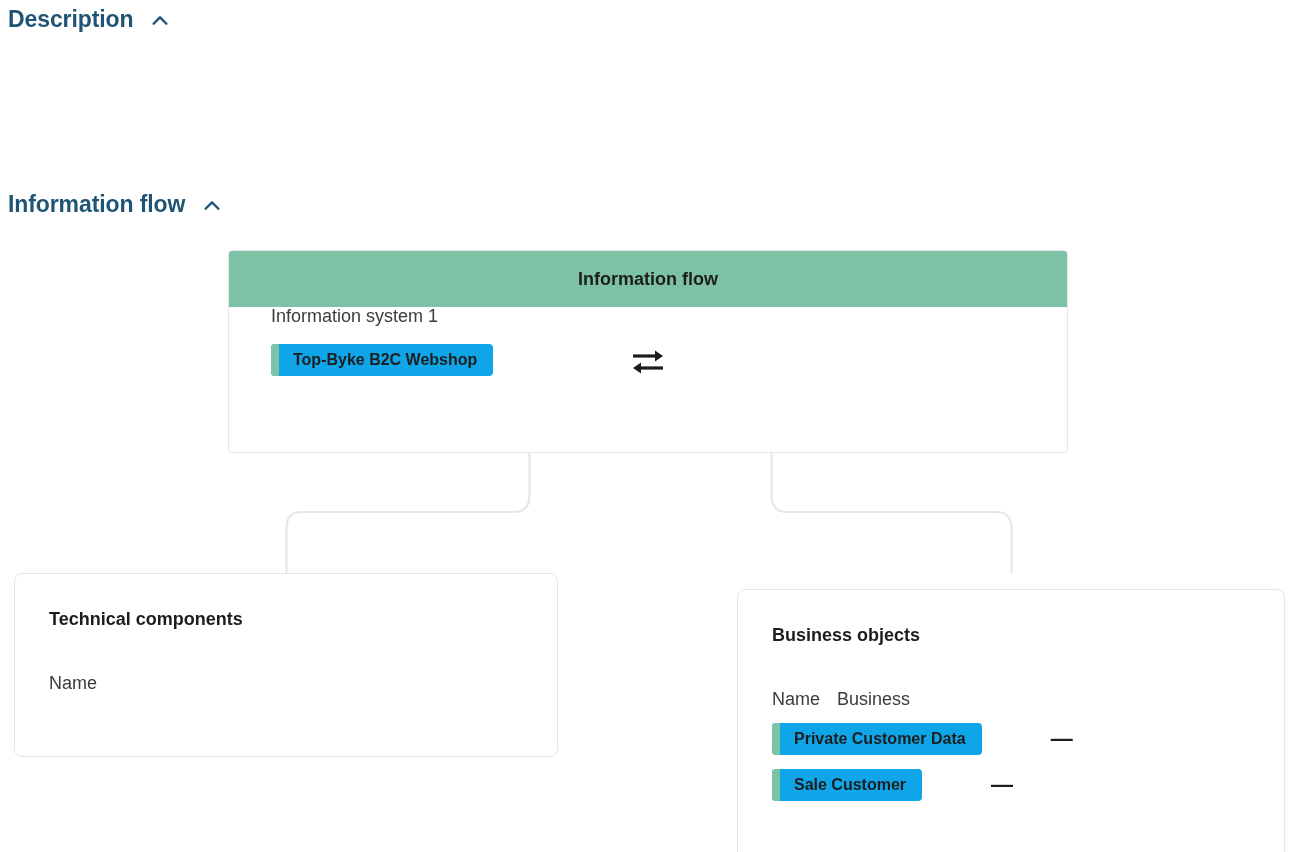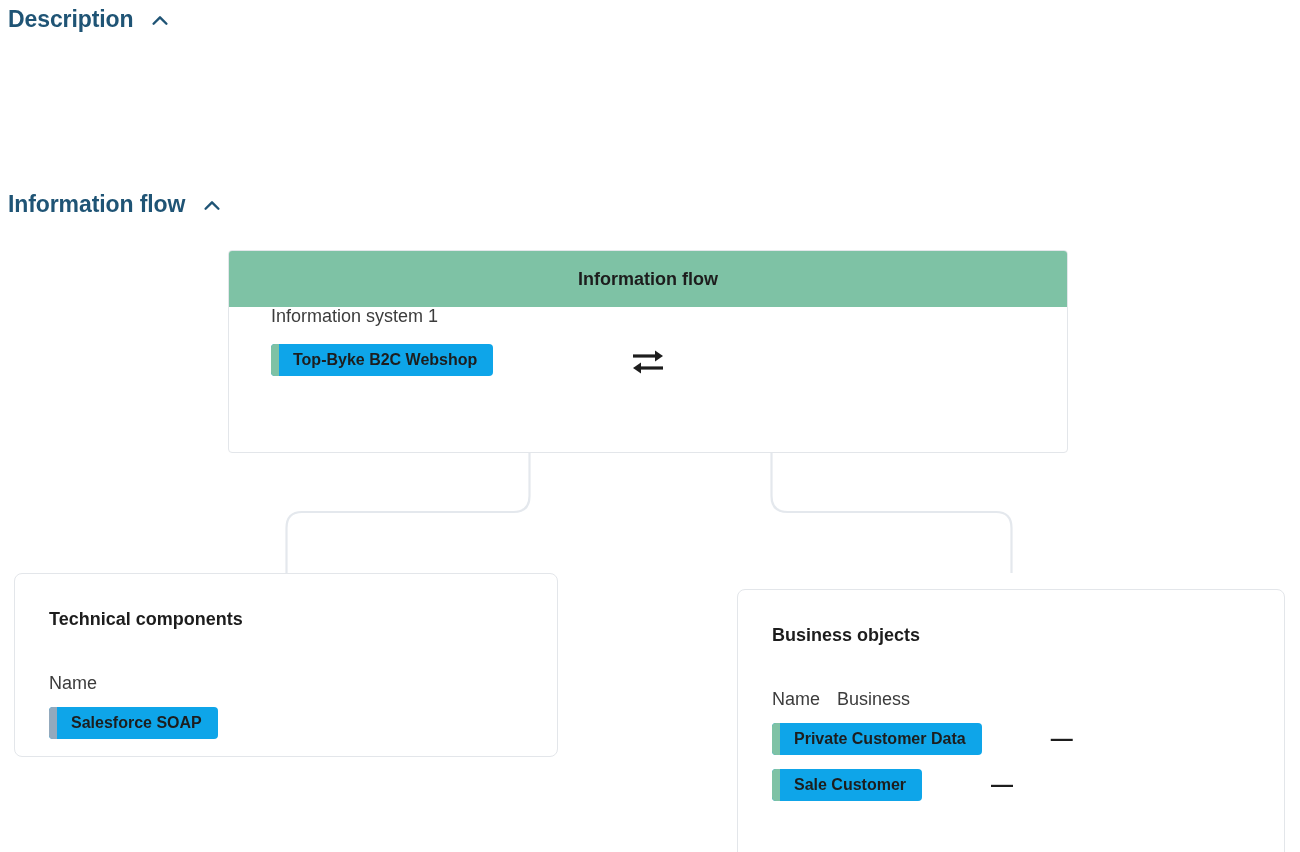--- a/index.html
+++ b/index.html
@@ -269,26 +269,20 @@
 
     </div>
   </div>
 
   <div class="panel" id="panel-technical-components">
     <div class="panel__title">Technical components</div>
     <div class="panel__table">
       <div class="table-row table-head">
         <span class="col-name">Name</span>
       </div>
-      <div class="table-row data-row">
-        <span class="badge">
-          <span class="badge__accent badge__accent--blue"></span>
-          <span class="badge__label">Salesforce SOAP</span>
-        </span>
-      </div>
     </div>
   </div>
 
   <div class="panel" id="panel-business-objects">
     <div class="panel__title">Business objects</div>
     <div class="panel__table">
       <div class="table-row table-head">
         <span class="col-name">Name</span>
         <span class="col-direction">Business</span>
       </div>

